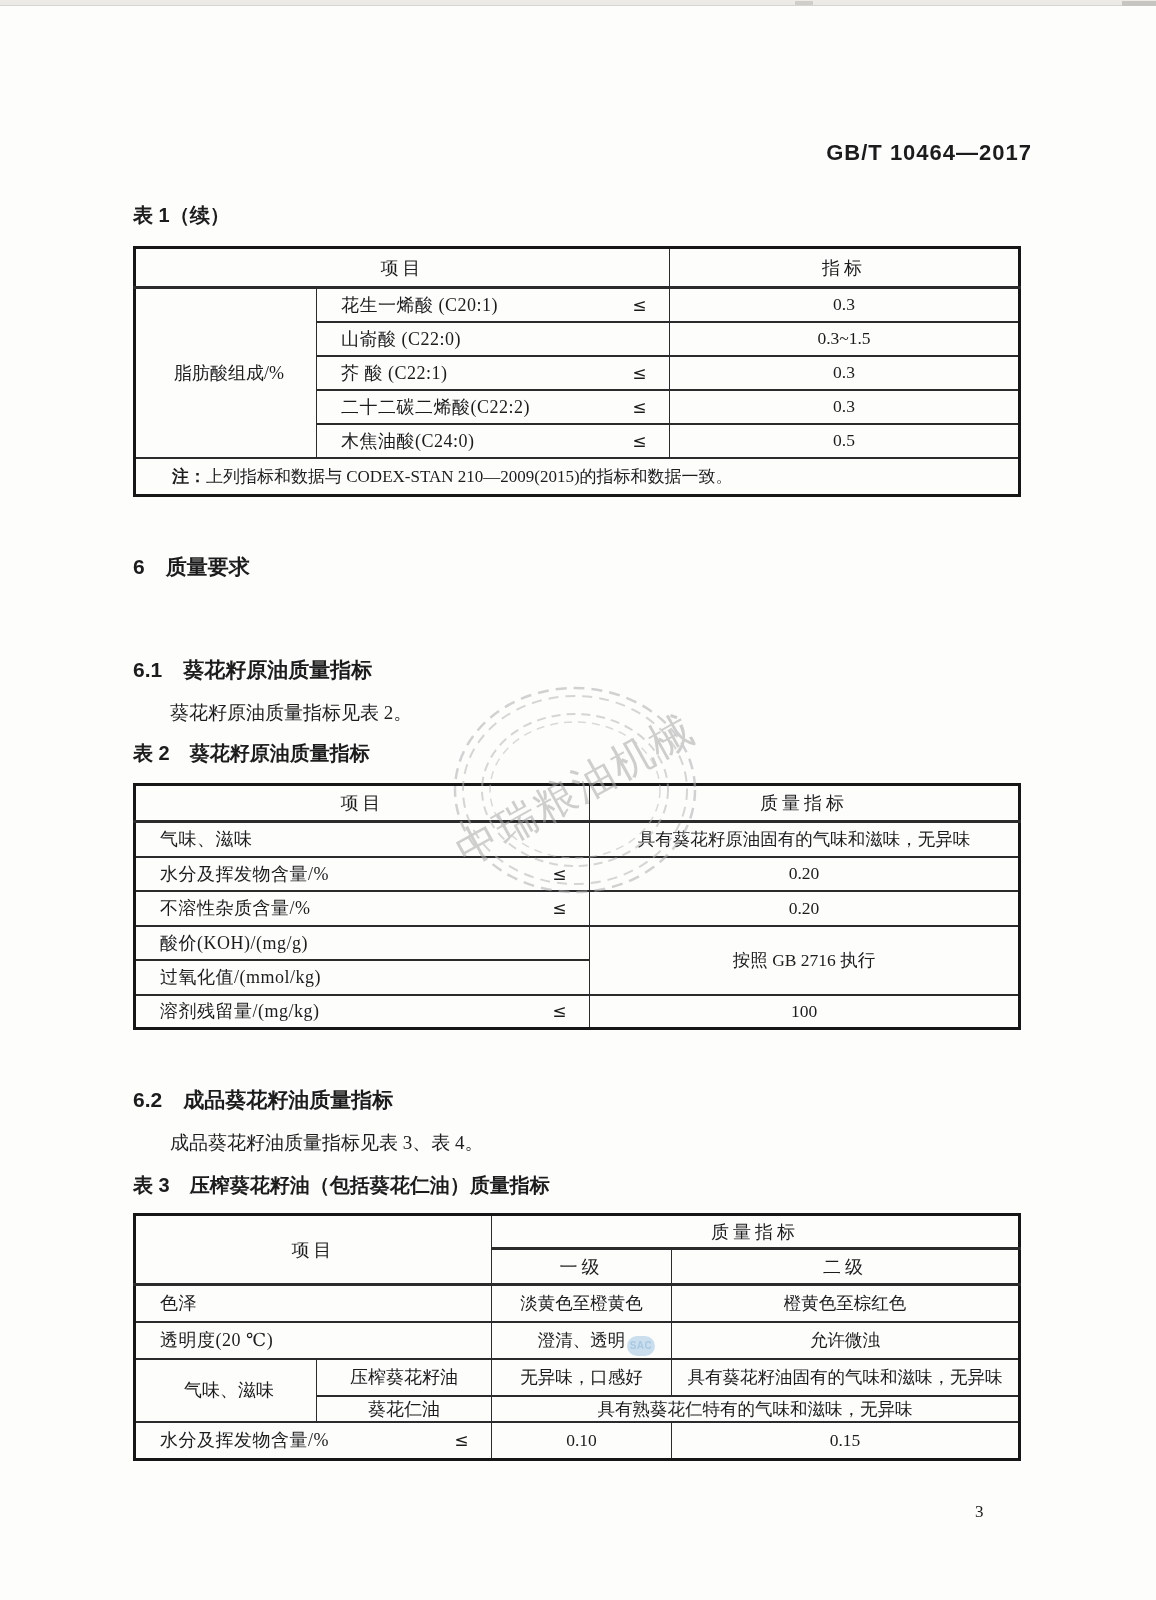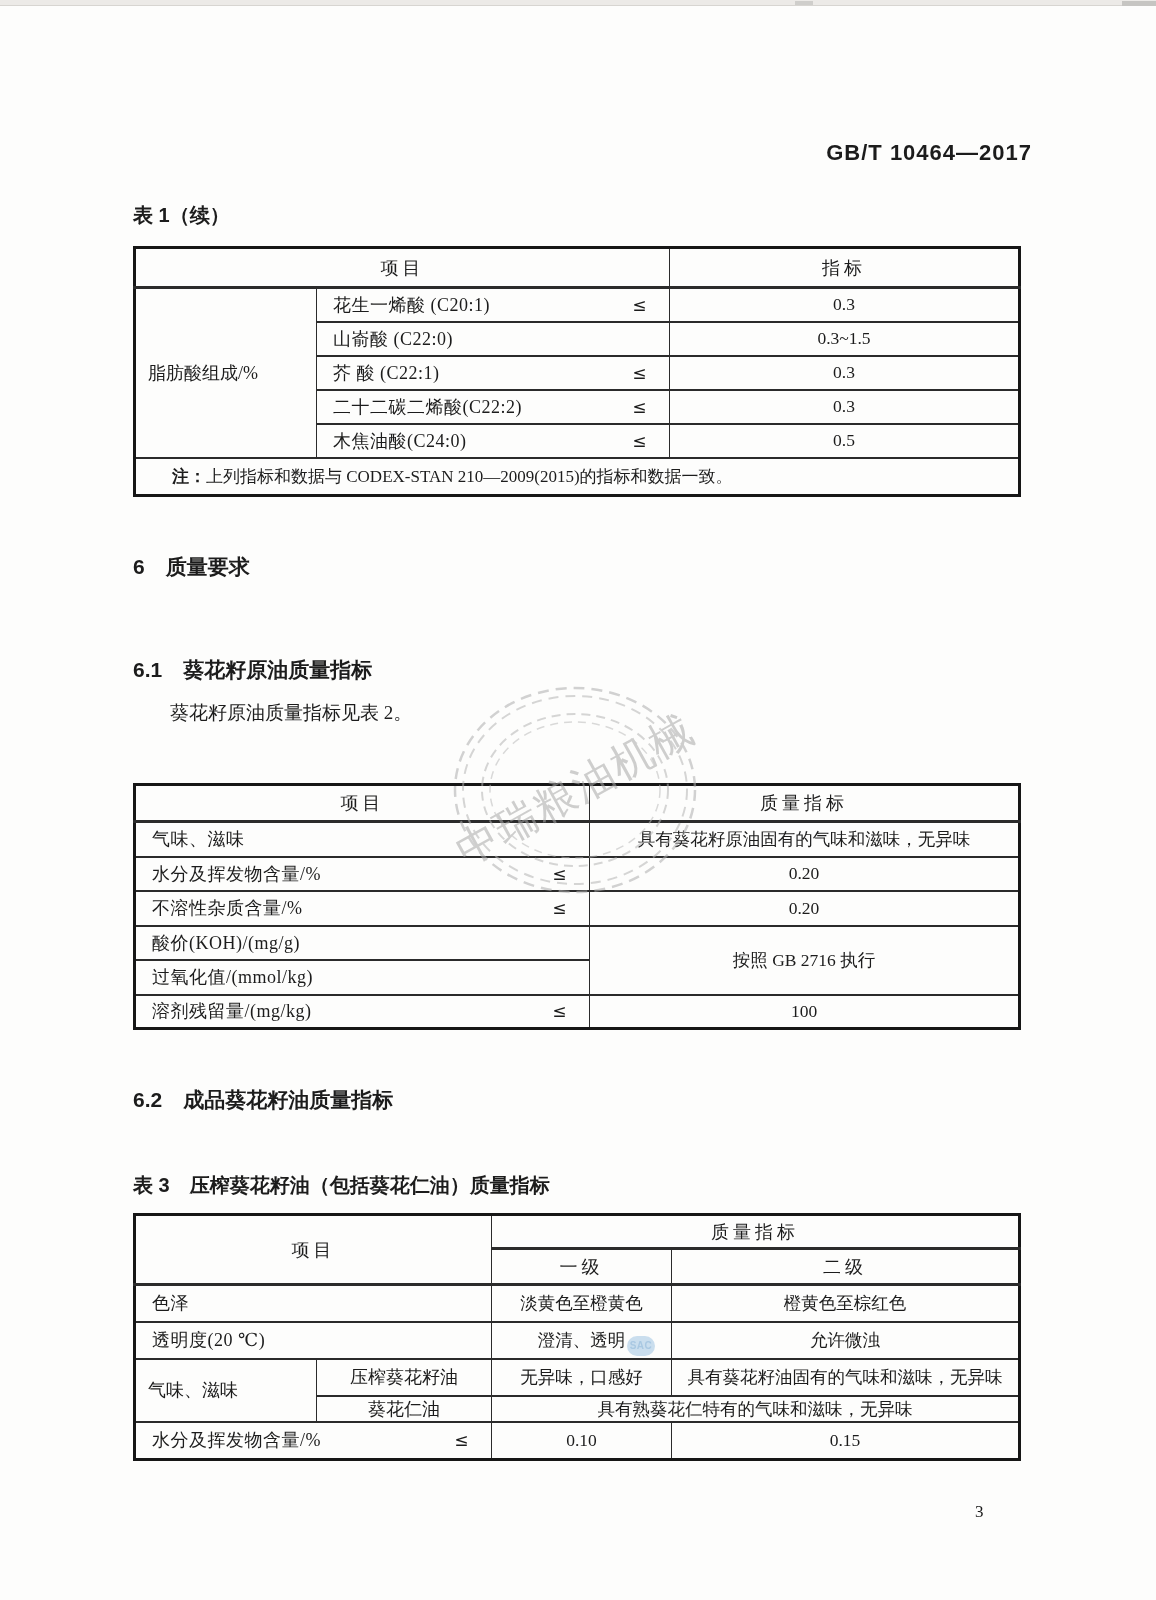--- a/index.html
+++ b/index.html
@@ -56,26 +56,26 @@
     border-collapse:collapse; table-layout:fixed;
     border:3px solid #161616;
   }
   .tbl td{
     border:1px solid #2b2b2b;
     border-top-width:2px; border-bottom-width:2px;
     font-size:18px; text-align:center; vertical-align:middle;
     padding:0 6px; overflow:hidden;
   }
   .tbl tr.hdr td{ border-bottom-width:3px; letter-spacing:4px;margin-left:13px; }
-  .tbl td.item{ text-align:left; padding-left:16px; position:relative; letter-spacing:0.5px; }
+  .tbl td.item{ text-align:left; padding-left:24px; position:relative; letter-spacing:0.5px; }
   .tbl td.item .lte{
     position:absolute; right:22px; top:50%; transform:translateY(-50%);
     font-family:"DejaVu Sans",sans-serif; font-size:17px;
   }
-  .tbl td.group{ text-align:left; padding-left:12px; }
+  .tbl td.group{ text-align:center; padding-left:12px; }
   .tbl td.note{ text-align:left; padding-left:36px; font-size:17px; }
   .tbl td.val{ font-size:17.5px; }
   .sp-wide{ letter-spacing:7px; }
 
   .watermark{
     position:absolute; left:445px; top:668px; width:260px; height:248px;
     opacity:0.55; pointer-events:none; z-index:5;
   }
   .sac-stamp{
     position:absolute; left:627px; top:1336px; width:28px; height:20px;
@@ -154,20 +154,21 @@
           <span class="note-b">注：</span><span>上列指标和数据与 CODEX-STAN 210—2009(2015)的指标和数据一致。</span>
         </td>
       </tr>
     </tbody>
   </table>
 
   <div class="h-sans" style="top:553px;">6　质量要求</div>
   <div class="h-sans" style="top:656px;">6.1　葵花籽原油质量指标</div>
   <div class="para" style="top:700px;">葵花籽原油质量指标见表 2。</div>
 
+  <div class="tbl-title" style="top:740px;">表 2　葵花籽原油质量指标</div>
 
   <table class="tbl" style="top:783px;">
     <colgroup>
         <col style="width:455px">
         <col style="width:430px">
       </colgroup>
     <tbody>
       <tr class="hdr" style="height:37px">
         <td>项目</td>
         <td>质量指标</td>
@@ -207,20 +208,21 @@
         <td class="item">
           <span class="lbl">溶剂残留量/(mg/kg)</span>
           <span class="lte">≤</span>
         </td>
         <td class="val">100</td>
       </tr>
     </tbody>
   </table>
 
   <div class="h-sans" style="top:1086px;">6.2　成品葵花籽油质量指标</div>
+  <div class="para" style="top:1130px;">成品葵花籽油质量指标见表 3、表 4。</div>
 
   <div class="tbl-title" style="top:1172px;">表 3　压榨葵花籽油（包括葵花仁油）质量指标</div>
 
   <table class="tbl" style="top:1213px;">
     <colgroup>
         <col style="width:182px">
         <col style="width:175px">
         <col style="width:180px">
         <col style="width:348px">
       </colgroup>

